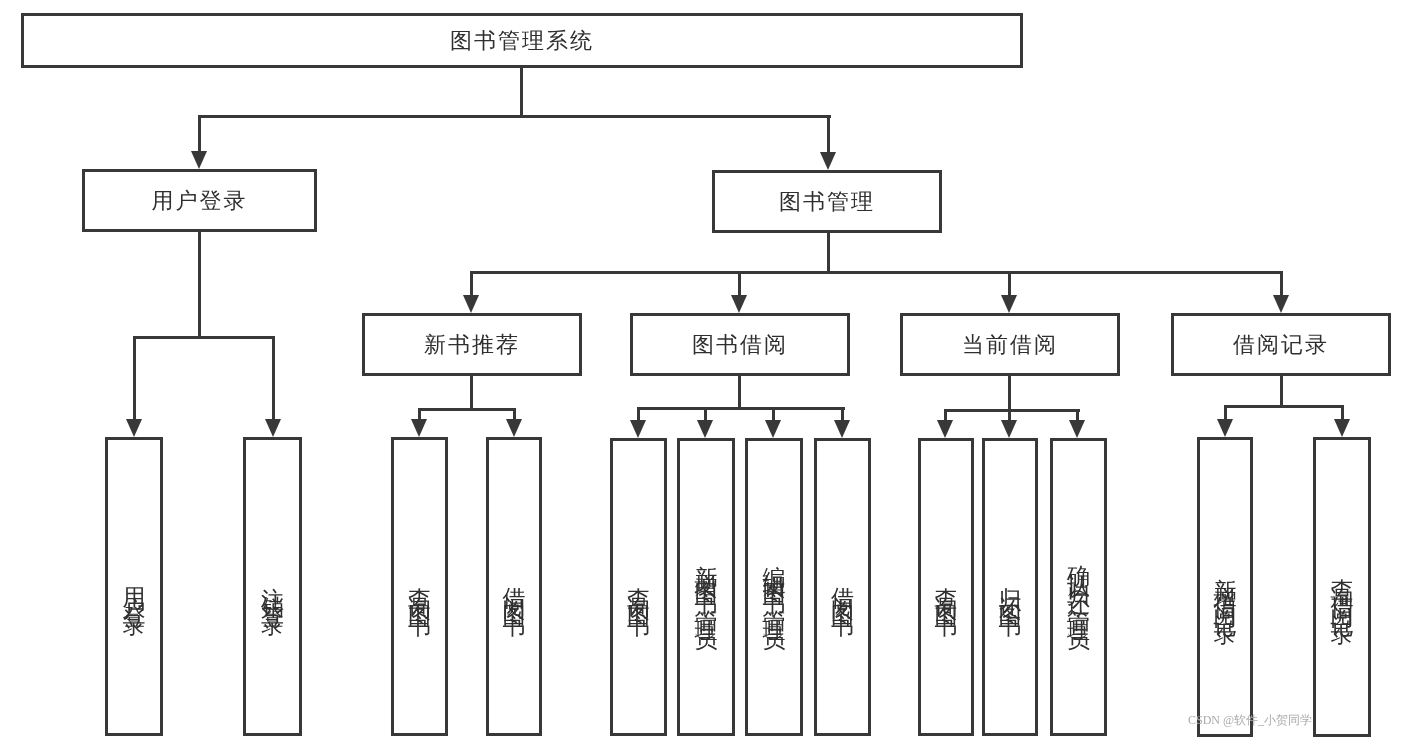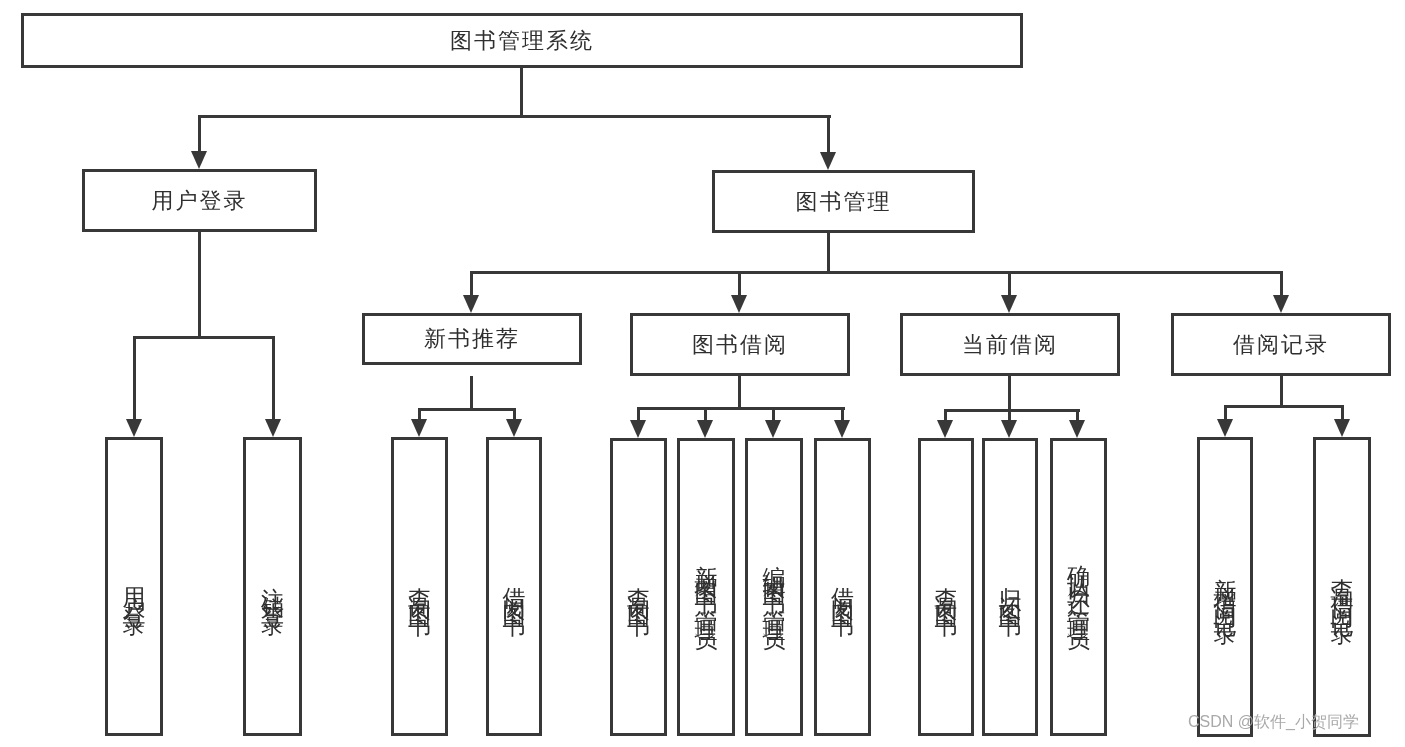--- a/index.html
+++ b/index.html
@@ -6,21 +6,21 @@
     --line:#383838;
     --text:#2f2f2f;
     --wm:#a9a9a9;
     --bg:#ffffff;
   }
   html,body{margin:0;padding:0;background:var(--bg);}
   .canvas{
     position:relative;
     width:1405px;height:747px;
     background:var(--bg);
-    font-family:Liberation Sans, sans-serif;
+    font-family:Liberation Serif, serif;
     overflow:hidden;
   }
   .box{
     position:absolute;
     box-sizing:border-box;
     border:3px solid var(--line);
     background:#fff;
     display:flex;align-items:center;justify-content:center;
     color:var(--text);
   }
@@ -44,21 +44,21 @@
   .arrow{
     position:absolute;
     width:0;height:0;
     border-left:8px solid transparent;
     border-right:8px solid transparent;
     border-top:18px solid var(--line);
   }
   .watermark{
     position:absolute;
     left:1188px;top:712px;
-    font-size:16px;
+    font-size:12px;
     color:var(--wm);
     white-space:nowrap;
   }
 </style>
 </head>
 <body>
 
 <div class="canvas">
 
   <div class="box h" style="left:21px;top:13px;width:1002px;height:55px">
@@ -68,36 +68,36 @@
   <div class="vline" style="left:520px;top:68px;height:50px"></div>
   <div class="hline" style="left:198px;top:115px;width:633px"></div>
   <div class="vline" style="left:198px;top:115px;height:38px"></div>
   <div class="arrow" style="left:191px;top:151px"></div>
   <div class="vline" style="left:827px;top:115px;height:39px"></div>
   <div class="arrow" style="left:820px;top:152px"></div>
 
   <div class="box h" style="left:82px;top:169px;width:235px;height:63px">
     <span>用户登录</span>
   </div>
-  <div class="box h" style="left:712px;top:170px;width:263px;height:63px">
+  <div class="box h" style="left:712px;top:170px;width:230px;height:63px">
     <span>图书管理</span>
   </div>
 
   <div class="vline" style="left:827px;top:233px;height:41px"></div>
   <div class="hline" style="left:470px;top:271px;width:813px"></div>
   <div class="vline" style="left:470px;top:271px;height:26px"></div>
   <div class="arrow" style="left:463px;top:295px"></div>
   <div class="vline" style="left:738px;top:271px;height:26px"></div>
   <div class="arrow" style="left:731px;top:295px"></div>
   <div class="vline" style="left:1008px;top:271px;height:26px"></div>
   <div class="arrow" style="left:1001px;top:295px"></div>
   <div class="vline" style="left:1280px;top:271px;height:26px"></div>
   <div class="arrow" style="left:1273px;top:295px"></div>
 
-  <div class="box h" style="left:362px;top:313px;width:220px;height:52px">
+  <div class="box h" style="left:362px;top:313px;width:220px;height:63px">
     <span>新书推荐</span>
   </div>
   <div class="box h" style="left:900px;top:313px;width:220px;height:63px">
     <span>当前借阅</span>
   </div>
   <div class="box h" style="left:630px;top:313px;width:220px;height:63px">
     <span>图书借阅</span>
   </div>
   <div class="box h" style="left:1171px;top:313px;width:220px;height:63px">
     <span>借阅记录</span>

